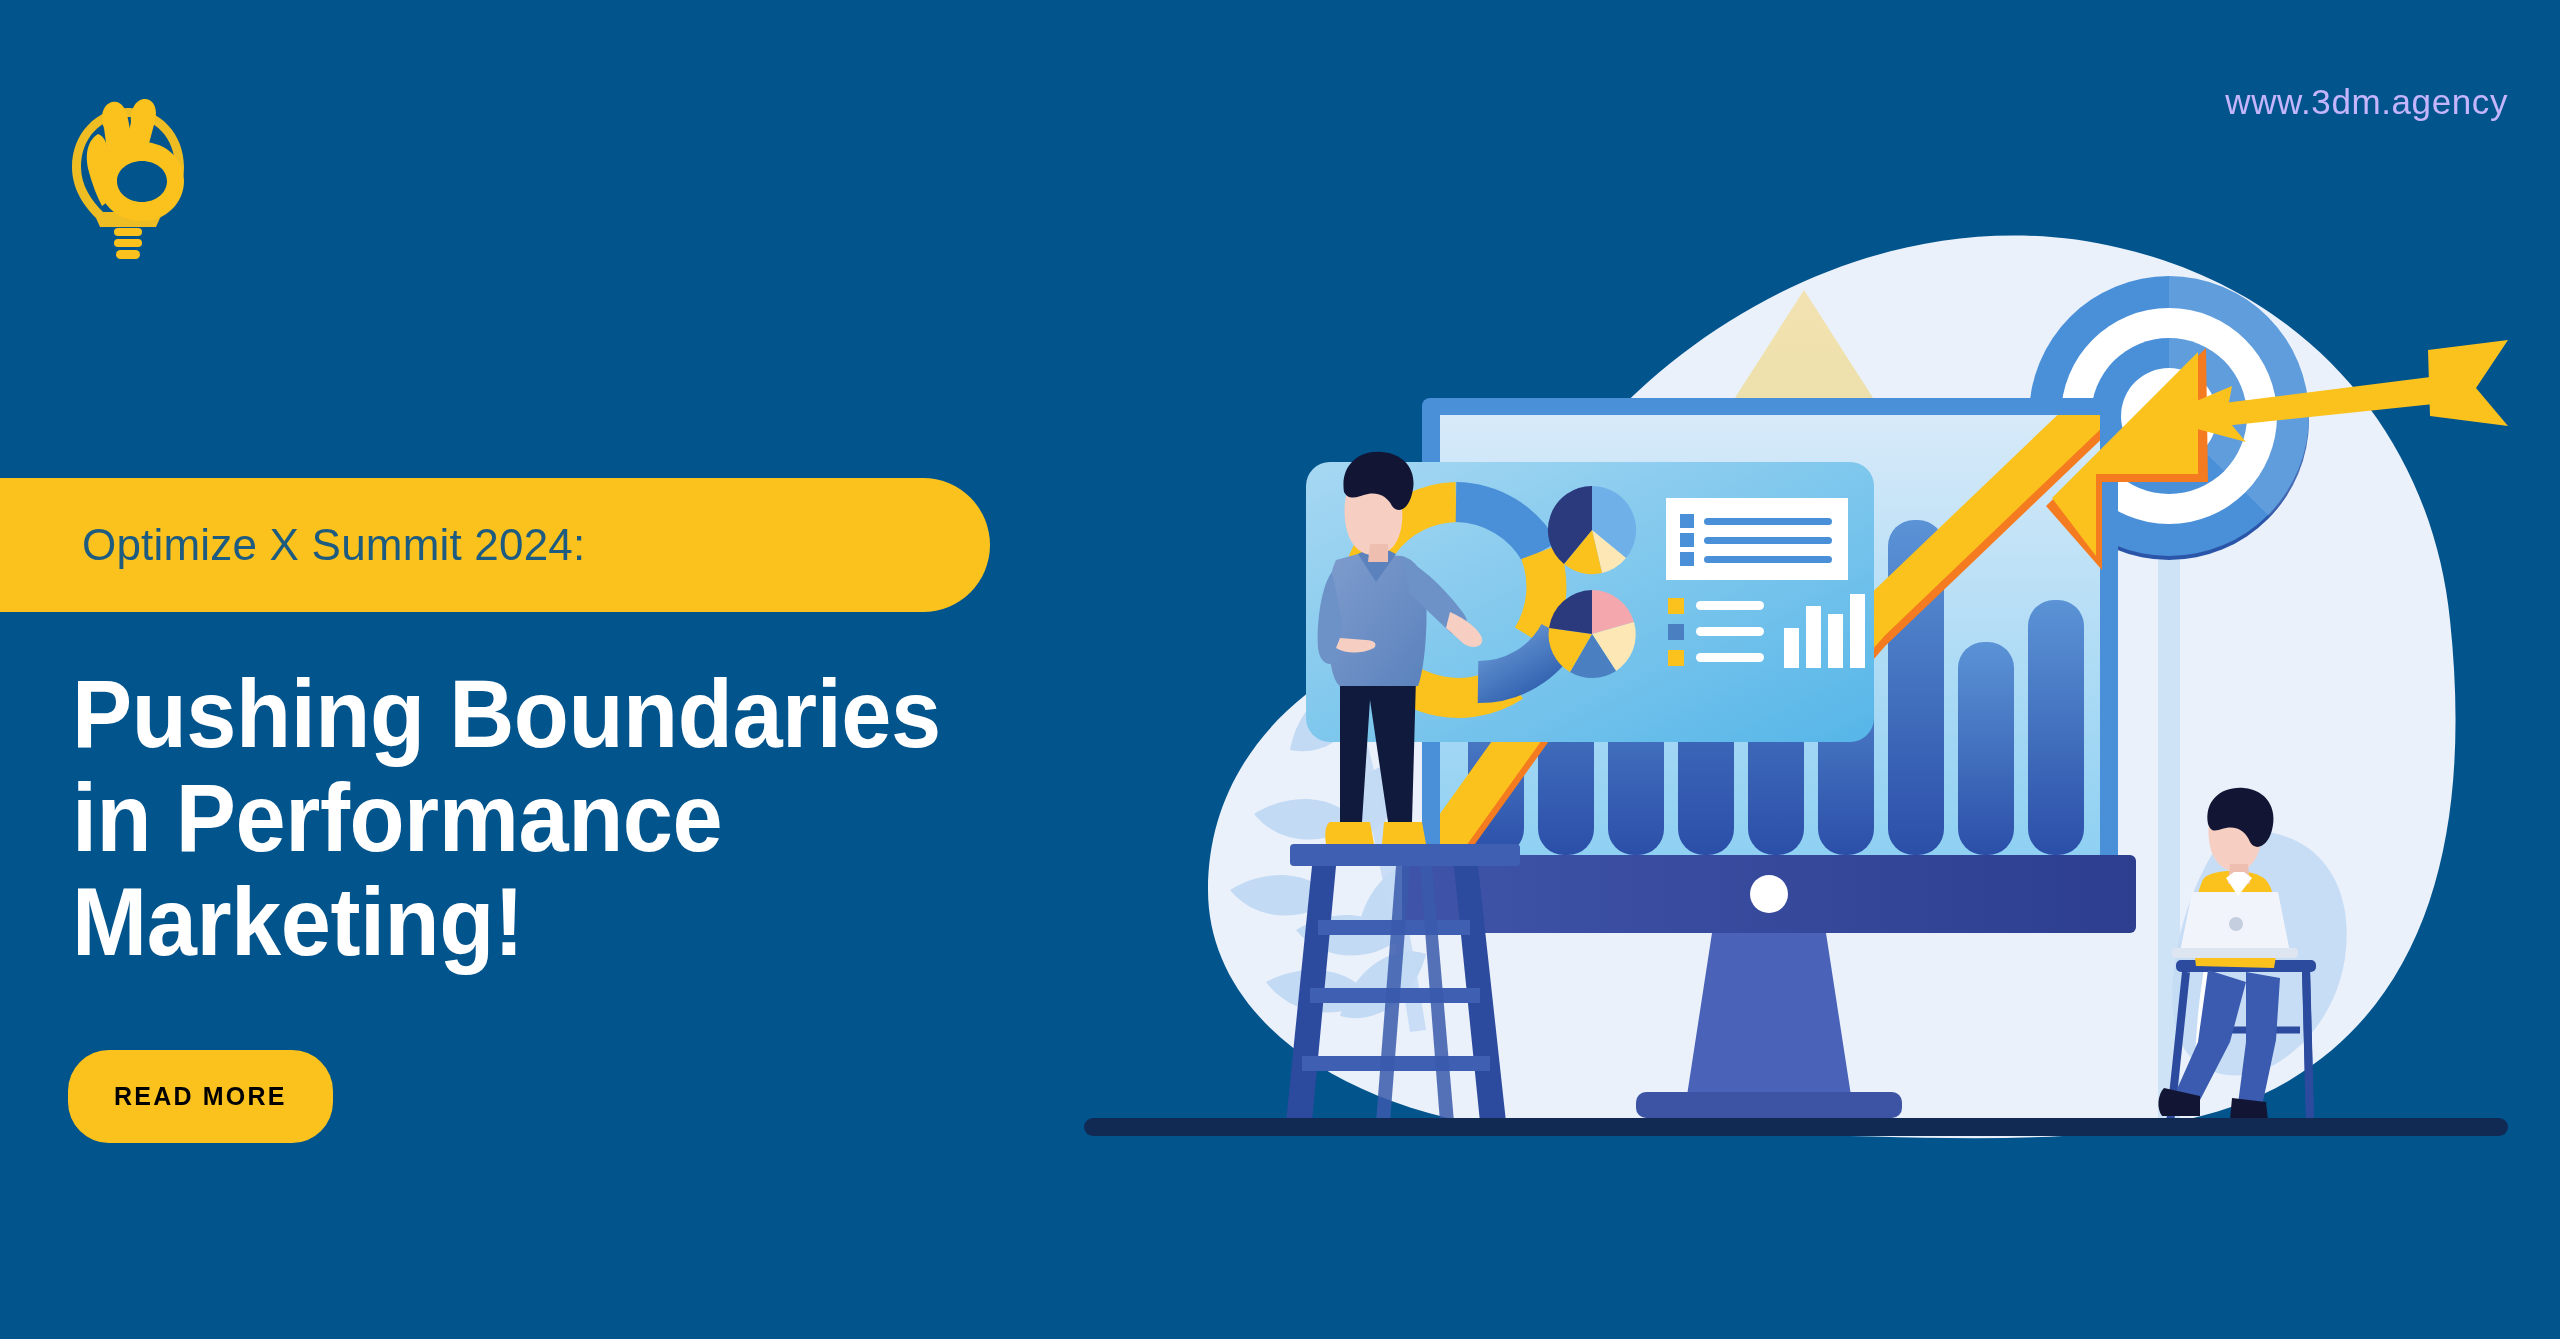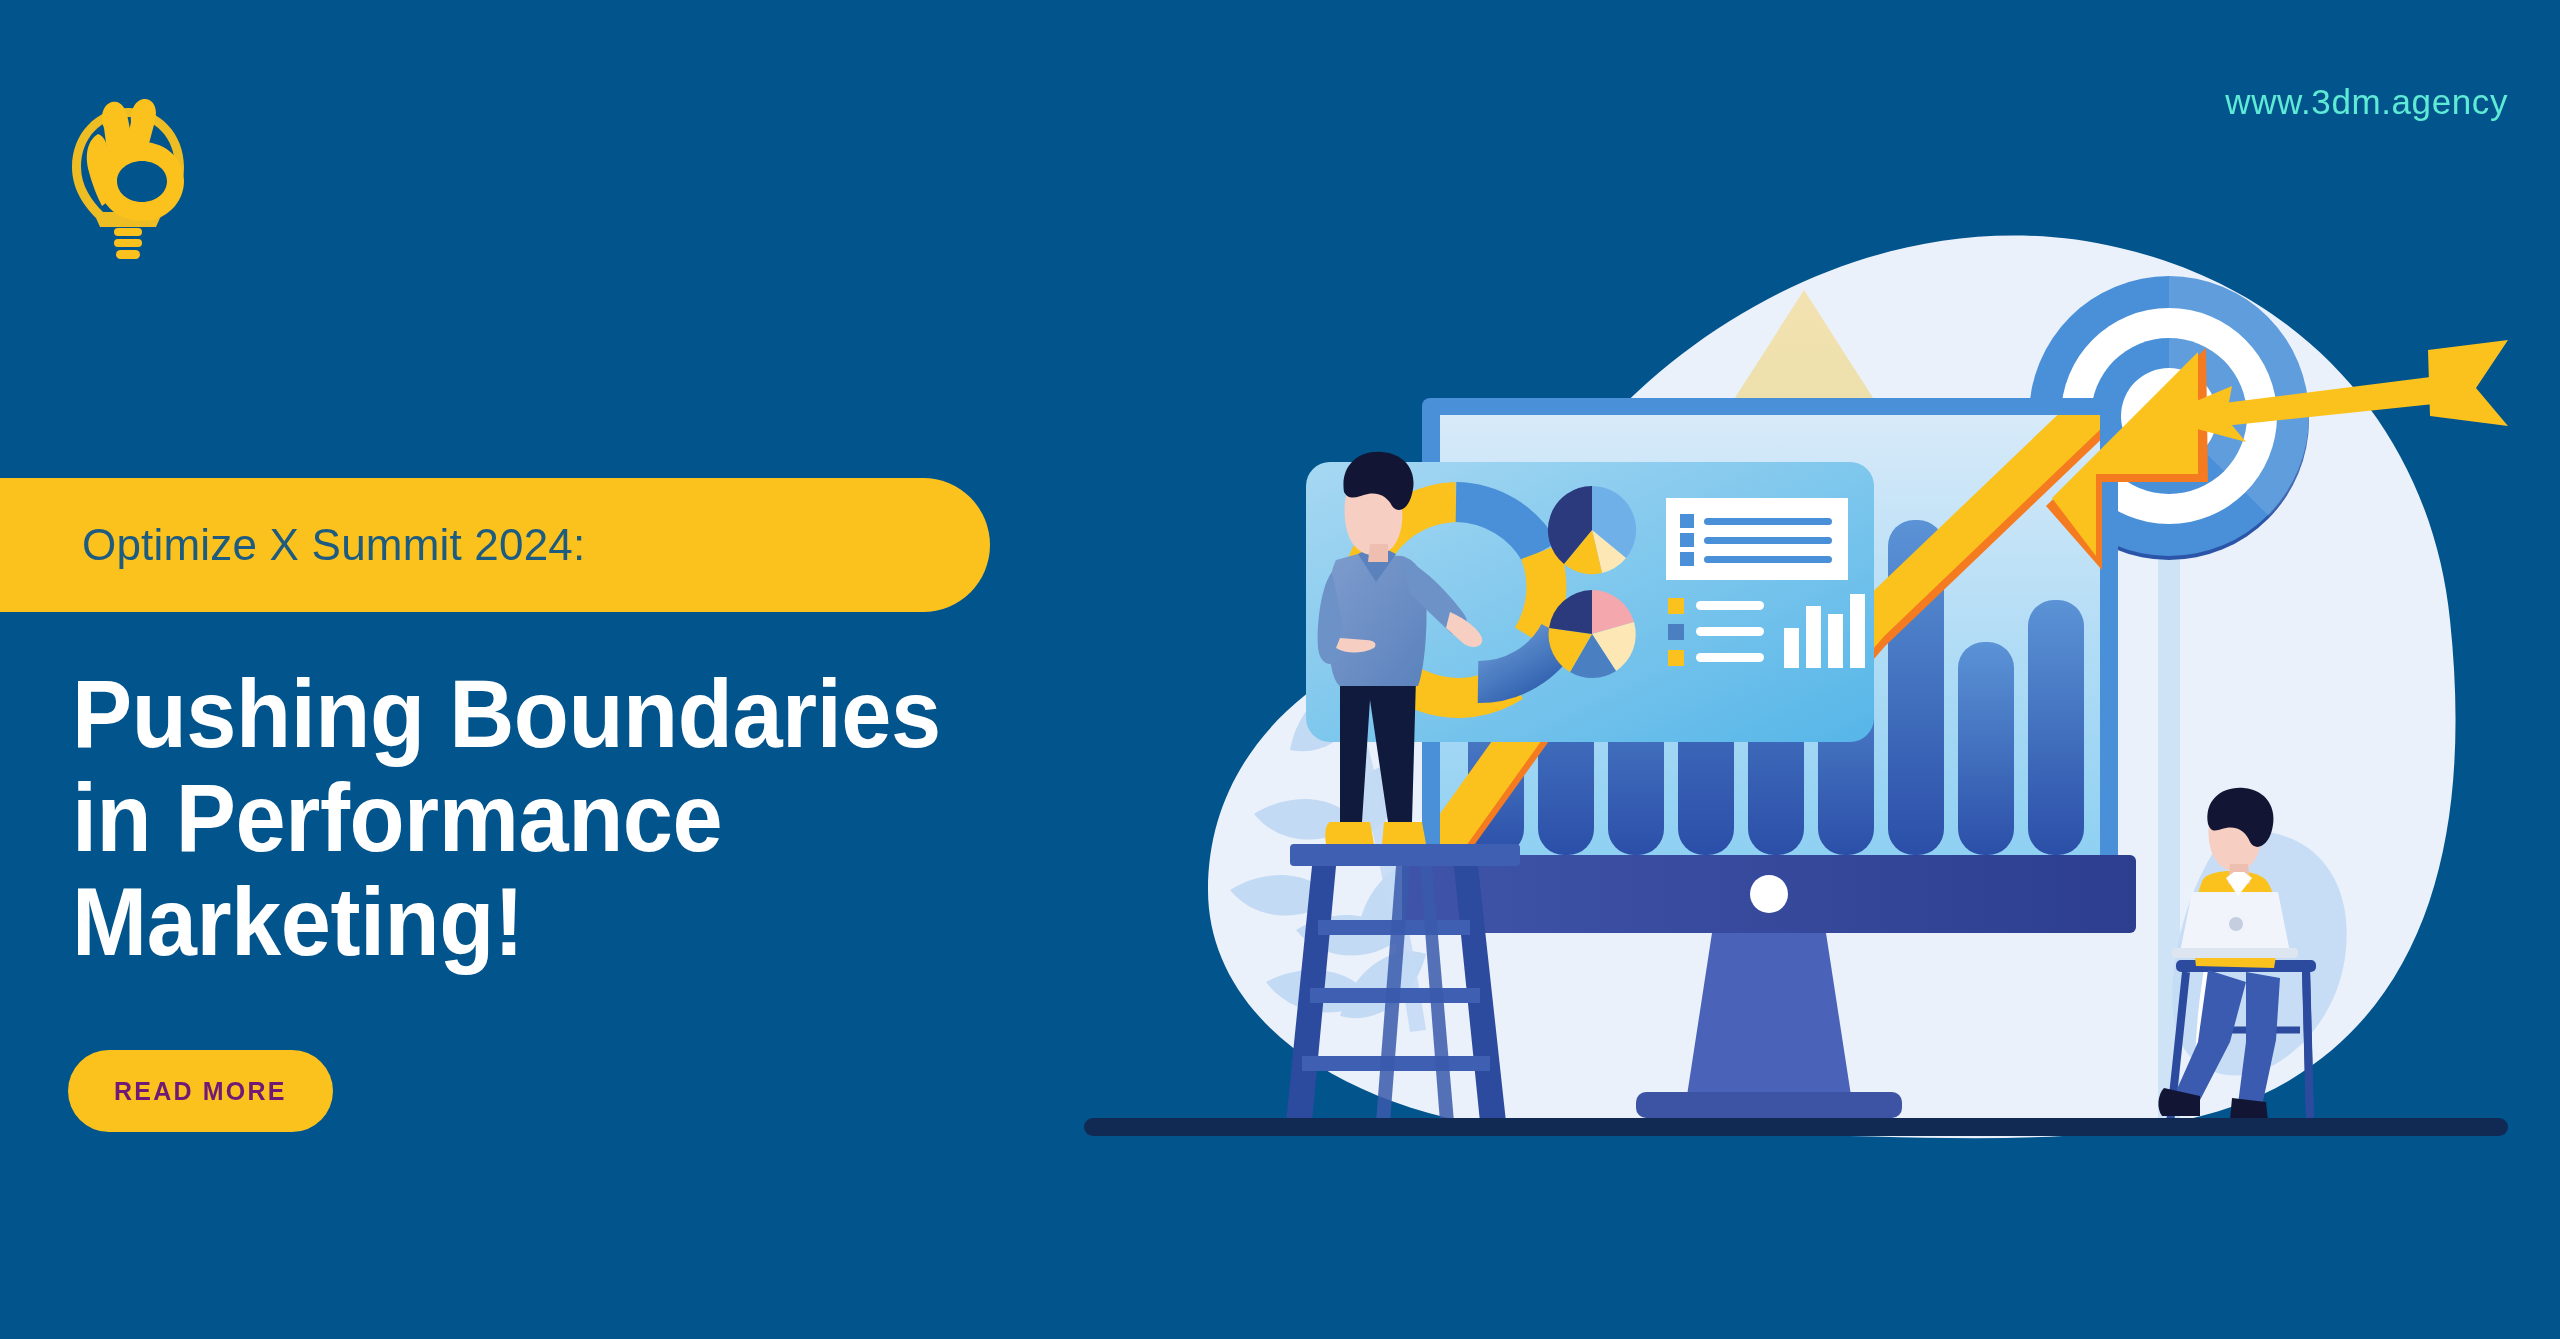--- a/index.html
+++ b/index.html
@@ -13,21 +13,21 @@
     position:relative; width:2560px; height:1339px;
     background:#02548d; overflow:hidden;
   }
 
   
   #logo{ position:absolute; left:58px; top:88px; width:140px; height:180px; }
 
   
   #site-url{
     position:absolute; right:52px; top:82px;
-    color:#5eead4; font-size:35px; letter-spacing:.6px;
+    color:#c4b5fd; font-size:35px; letter-spacing:.6px;
     font-family:"Liberation Sans", sans-serif; font-weight:400;
   }
 
   
   #eyebrow{
     position:absolute; left:0; top:478px;
     height:134px; min-width:990px;
     background:#fbc21d;
     border-top-right-radius:67px; border-bottom-right-radius:67px;
     display:flex; align-items:center;
@@ -46,23 +46,23 @@
     font-size:97px; line-height:1.07;
     letter-spacing:-0.5px;
     transform:scaleX(0.93); transform-origin:left top;
     font-family:"Liberation Sans", sans-serif;
   }
   #headline .hl{ display:block; white-space:nowrap; }
 
   
   #cta{
     position:absolute; left:68px; top:1050px;
-    height:82px; padding:0 46px;
+    height:93px; padding:0 46px;
     background:#fbc21d; border:none; border-radius:41px;
-    color:#701a75; font-size:25px; font-weight:bold;
+    color:#000000; font-size:25px; font-weight:bold;
     letter-spacing:2.2px; cursor:pointer;
     display:flex; align-items:center; justify-content:center;
     font-family:"Liberation Sans", sans-serif;
   }
 
   
   #illustration{ position:absolute; left:1040px; top:230px; width:1520px; height:1000px; }
   #illustration svg{ display:block; width:100%; height:100%; }
 </style>
 </head>

